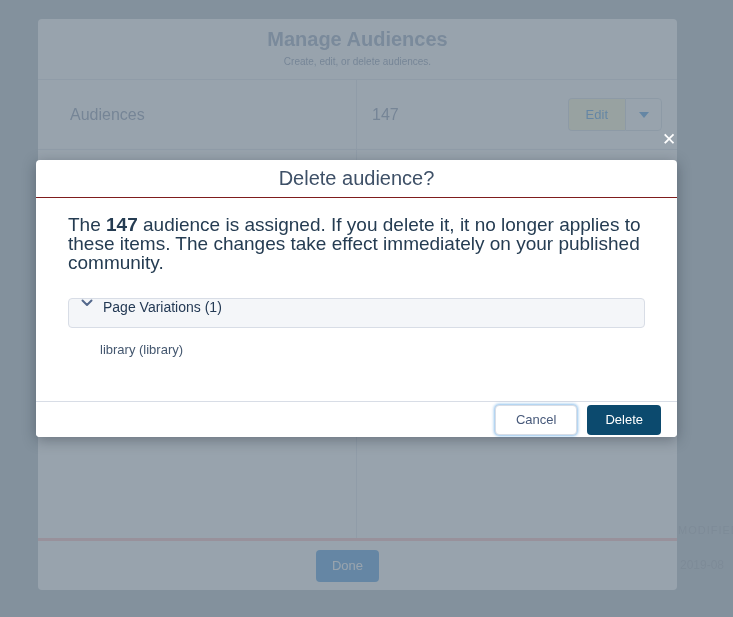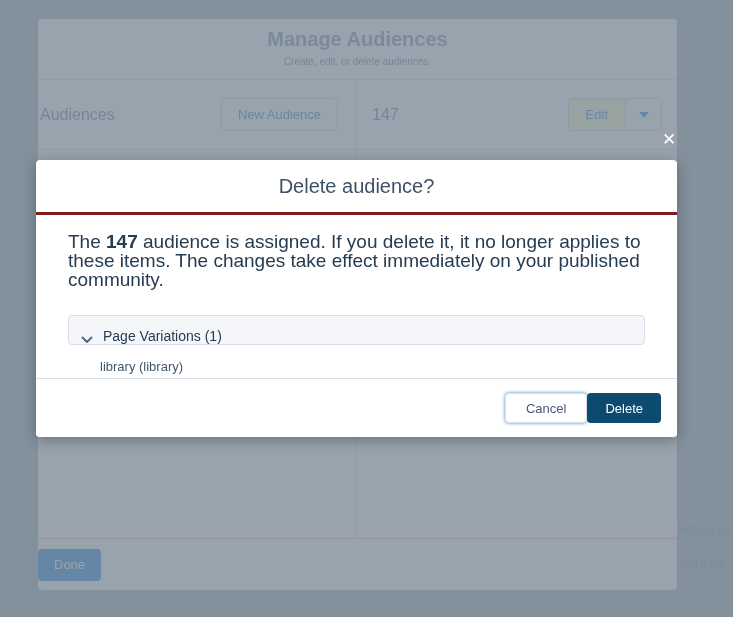--- a/index.html
+++ b/index.html
@@ -21,63 +21,63 @@
   
   .manage-modal {
     position:absolute; left:38px; top:19px; width:639px; height:571px;
     background:#ffffff; border-radius:4px; z-index:20;
     display:flex; flex-direction:column;
   }
   .m-header { height:61px; border-bottom:1px solid #d8dde6; text-align:center; padding-top:9px; }
   .m-title { font-size:20px; font-weight:700; color:#6b82a4; }
   .m-subtitle { font-size:10px; color:#54698d; margin-top:5px; }
   .m-row { height:70px; border-bottom:1px solid #d8dde6; display:flex; }
-  .m-cell-left { width:319px; border-right:1px solid #d8dde6; display:flex; align-items:center; padding:0 2px; }
+  .m-cell-left { width:319px; border-right:1px solid #d8dde6; display:flex; align-items:center; padding:0 32px; }
   .m-cell-right { flex:1; display:flex; align-items:center; padding:0 15px; }
   .m-label { font-size:16px; color:#54698d; }
   .btn-neutral { height:33px; padding:0 16px; background:#fff; border:1px solid #c9d2dc;
     border-radius:4px; color:#0070d2; font-size:13px; font-family:inherit; cursor:pointer; }
   .m-cell-left .btn-neutral { margin-left:auto; margin-right:16px; }
   .split-btn { margin-left:auto; display:flex; height:33px; }
   .split-main { padding:0 17px; background:#fef9c3; border:1px solid #c9d2dc; border-right:none;
     border-radius:4px 0 0 4px; color:#0070d2; font-size:13px; font-family:inherit; cursor:pointer; }
   .split-arrow { width:37px; background:#fff; border:1px solid #c9d2dc; border-radius:0 4px 4px 0;
     display:flex; align-items:center; justify-content:center; cursor:pointer; }
   .m-body { flex:1; display:flex; }
   .m-body-left { width:319px; border-right:1px solid #d8dde6; }
   .m-body-right { flex:1; }
-  .m-footer { height:52px; border-top:1px solid #fca5a5; display:flex; align-items:center;
-    justify-content:flex-start; padding-right:20px; }
+  .m-footer { height:52px; border-top:3px solid #fca5a5; display:flex; align-items:center;
+    justify-content:center; padding-right:20px; }
   .btn-brand { height:32px; padding:0 16px; background:#0070d2; border:none; border-radius:4px;
     color:#ffffff; font-size:13px; font-family:inherit; cursor:pointer; }
 
   
   .dialog-close {
     position:absolute; left:659px; top:129px; width:20px; height:22px; z-index:40;
     color:#ffffff; font-size:17px; line-height:22px; text-align:center; cursor:pointer;
     background:transparent; border:none; font-family:inherit;
   }
   .dialog {
     position:absolute; left:36px; top:160px; width:641px; height:277px; z-index:40;
     background:#ffffff; border-radius:4px; box-shadow:0 3px 14px rgba(20,30,40,0.35);
   }
-  .d-header { height:55px; border-bottom:3px solid #7f1d1d; display:flex; align-items:center; justify-content:center; }
+  .d-header { height:38px; border-bottom:1px solid #7f1d1d; display:flex; align-items:center; justify-content:center; }
   .d-title { font-size:20px; font-weight:300; color:#3e5067; }
   .d-body { padding:17px 32px 0 32px; }
   .d-text { font-size:19px; line-height:19px; color:#253c52; }
   .d-text b { font-weight:bold; }
   .section-box {
     margin-top:26px; height:30px; background:#f4f6f9; border:1px solid #d8dde6; border-radius:4px;
-    display:flex; align-items:flex-end; padding:0 12px; cursor:pointer;
+    display:flex; align-items:flex-start; padding:0 12px; cursor:pointer;
   }
   .section-label { font-size:14px; color:#243a55; margin-left:10px; }
   .section-item { margin:14px 0 0 32px; font-size:13px; color:#44576f; }
   .d-footer {
-    position:absolute; left:0; right:0; bottom:0; height:59px; border-top:1px solid #d8dde6;
-    display:flex; align-items:center; justify-content:flex-end; padding-right:16px;
+    position:absolute; left:0; right:0; bottom:0; height:36px; border-top:1px solid #d8dde6;
+    display:flex; align-items:center; justify-content:flex-end; gap:10px; padding-right:16px;
     background:#ffffff; border-radius:0 0 4px 4px;
   }
   .btn-cancel { height:30px; padding:0 20px; background:#fff; border:1px solid #d8dde6; border-radius:4px;
     color:#47597a; font-size:13px; font-family:inherit; cursor:pointer;
     box-shadow:0 0 3px 1px rgba(0,112,210,0.45); }
   .btn-delete { height:30px; padding:0 18px; background:#0c4a6e; border:none; border-radius:4px;
     color:#ffffff; font-size:13px; font-family:inherit; cursor:pointer; }
 </style>
 </head>
 <body>
@@ -90,21 +90,20 @@
 <div class="backdrop" id="backdrop1"></div>
 
 <div class="manage-modal">
   <div class="m-header">
     <div class="m-title">Manage Audiences</div>
     <div class="m-subtitle">Create, edit, or delete audiences.</div>
   </div>
   <div class="m-row">
     <div class="m-cell-left">
       <span class="m-label">Audiences</span>
-      <button class="btn-neutral">New Audience</button>
     </div>
     <div class="m-cell-right">
       <span class="m-label">147</span>
       <div class="split-btn">
         <button class="split-main">Edit</button>
         <div class="split-arrow">
           <svg width="10" height="6" viewBox="0 0 10 6">
             <polygon points="0,0 10,0 5,6" fill="#0070d2"></polygon>
           </svg>
         </div>

